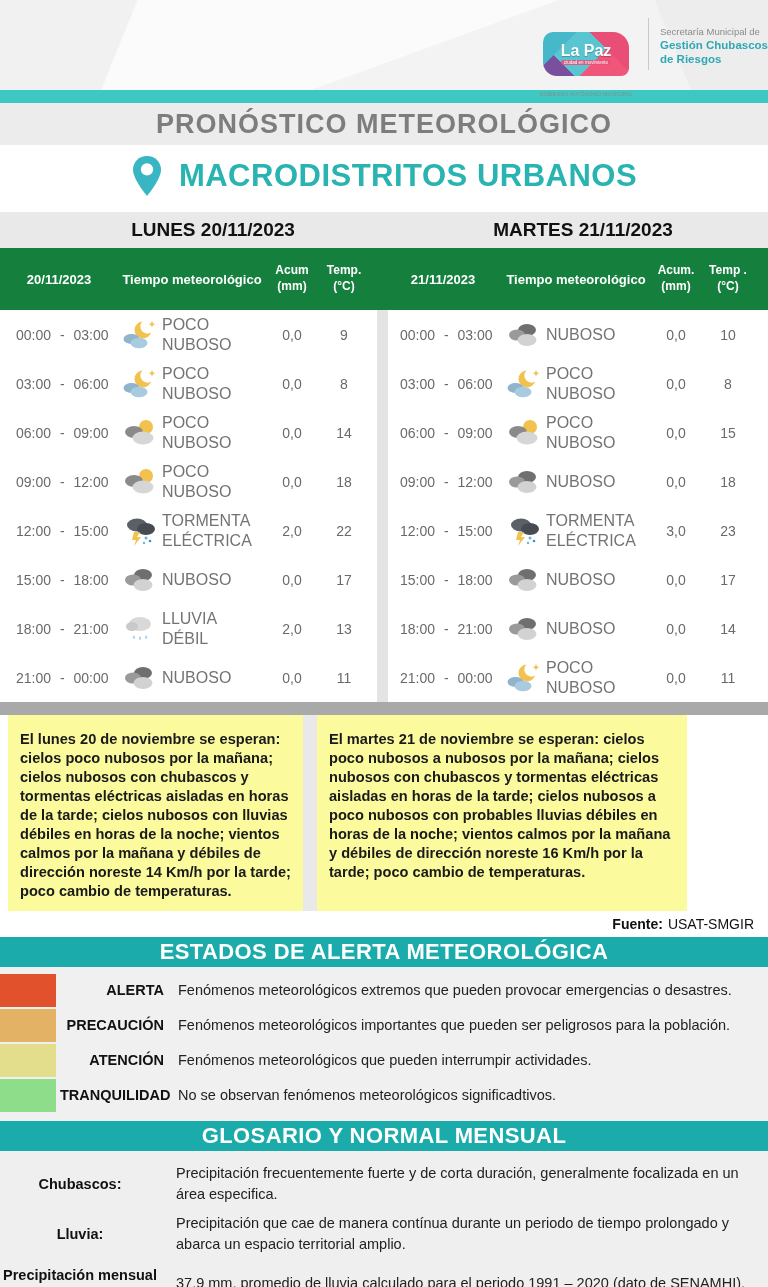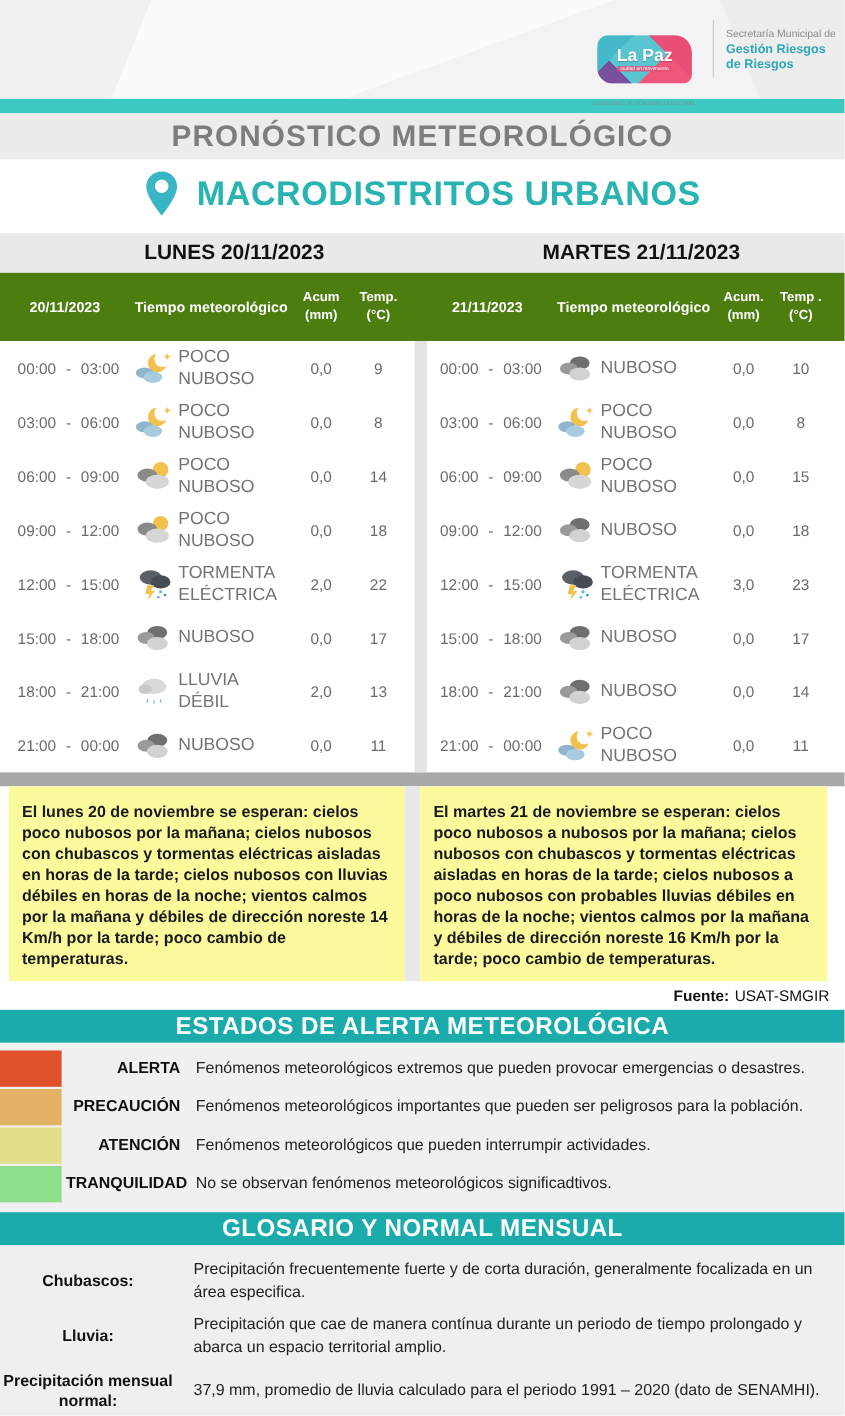--- a/index.html
+++ b/index.html
@@ -47,42 +47,42 @@
   .subtitle-row { height:62px; display:flex; align-items:center; justify-content:center; gap:16px; background:#fff; }
   .pin { flex:0 0 auto; display:flex; }
   .subtitle-text { font-size:31px; font-weight:bold; color:#29b3b1; letter-spacing:.5px; }
 
   
   .day-band { height:36px; margin-top:5px; background:#e9e9e9; display:flex;padding-left:28px; }
   .day-half { width:384px; display:flex; align-items:center; justify-content:center;
     font-size:19px; font-weight:bold; color:#111; }
 
   
-  .thead-band { height:62px; background:#4d7c0f; display:flex; color:#fff; }
+  .thead-band { height:62px; background:#15803d; display:flex; color:#fff; }
   .thead-half { width:384px; display:flex; align-items:center; text-align:center; font-weight:bold; font-size:13px; }
   .h-date { width:118px; }
   .h-weather { width:148px; }
   .h-acum, .h-temp { width:52px; font-size:12px; line-height:1.3; }
 
   
   .tbody-band { position:relative; display:flex; background:#fff; }
   .tbody-half { width:384px; display:flex; flex-direction:column; }
   .mid-divider { position:absolute; left:377px; top:0; bottom:0; width:11px; background:#e4e4e4; }
   .trow { height:49px; display:flex; align-items:center; }
   .c-time { width:118px; padding-left:16px; color:#6a6a6a; font-size:14px; word-spacing:5px; }
   .c-icon { width:44px; display:flex; justify-content:center; align-items:center; }
   .c-desc { width:104px; text-align:left; color:#737373; font-size:16px; line-height:1.25; }
   .c-acum, .c-temp { width:52px; text-align:center; color:#6a6a6a; font-size:14px; }
 
   .gray-bar { height:13px; background:#a9a9a9; }
 
   
   .forecast-band { display:flex; align-items:stretch; background:#fff; }
   .forecast-box { background:#fbfb9e; padding:15px 10px 10px 12px; font-size:14.6px; font-weight:bold; color:#1a1a1a; line-height:1.3; }
-  .forecast-left { width:360px; margin-left:8px; }
+  .forecast-left { width:295px; margin-left:8px; }
   .forecast-gap { width:14px; background:#e9e9e9; }
   .forecast-right { width:370px; margin-right:8px; }
 
   .fuente-row { height:26px; display:flex; align-items:center; justify-content:flex-end; padding-right:14px; font-size:14px; color:#111; gap:5px; }
   .fuente-label { font-weight:bold; }
 
   
   .section-bar { height:30px; background:#1babaa; display:flex; align-items:center; justify-content:center; }
   .section-bar span { color:#fff; font-weight:bold; font-size:22px; letter-spacing:.4px; }
 
@@ -111,21 +111,21 @@
         <div class="lapaz-title">La Paz</div>
         <div class="lapaz-slogan">ciudad en movimiento</div>
       </div>
       <div class="lapaz-caption">GOBIERNO AUTÓNOMO MUNICIPAL</div>
     </div>
 
     <div class="hdr-divider"></div>
 
     <div class="secretaria">
       <div class="secretaria-l1">Secretaría Municipal de</div>
-      <div class="secretaria-l2">Gestión Riesgos</div>
+      <div class="secretaria-l2">Gestión Chubascos</div>
       <div class="secretaria-l3">de Riesgos</div>
     </div>
   </div>
 
   <div class="strip"></div>
 
   <div class="title-band">
     <div class="title-main">PRONÓSTICO METEOROLÓGICO</div>
   </div>
 

